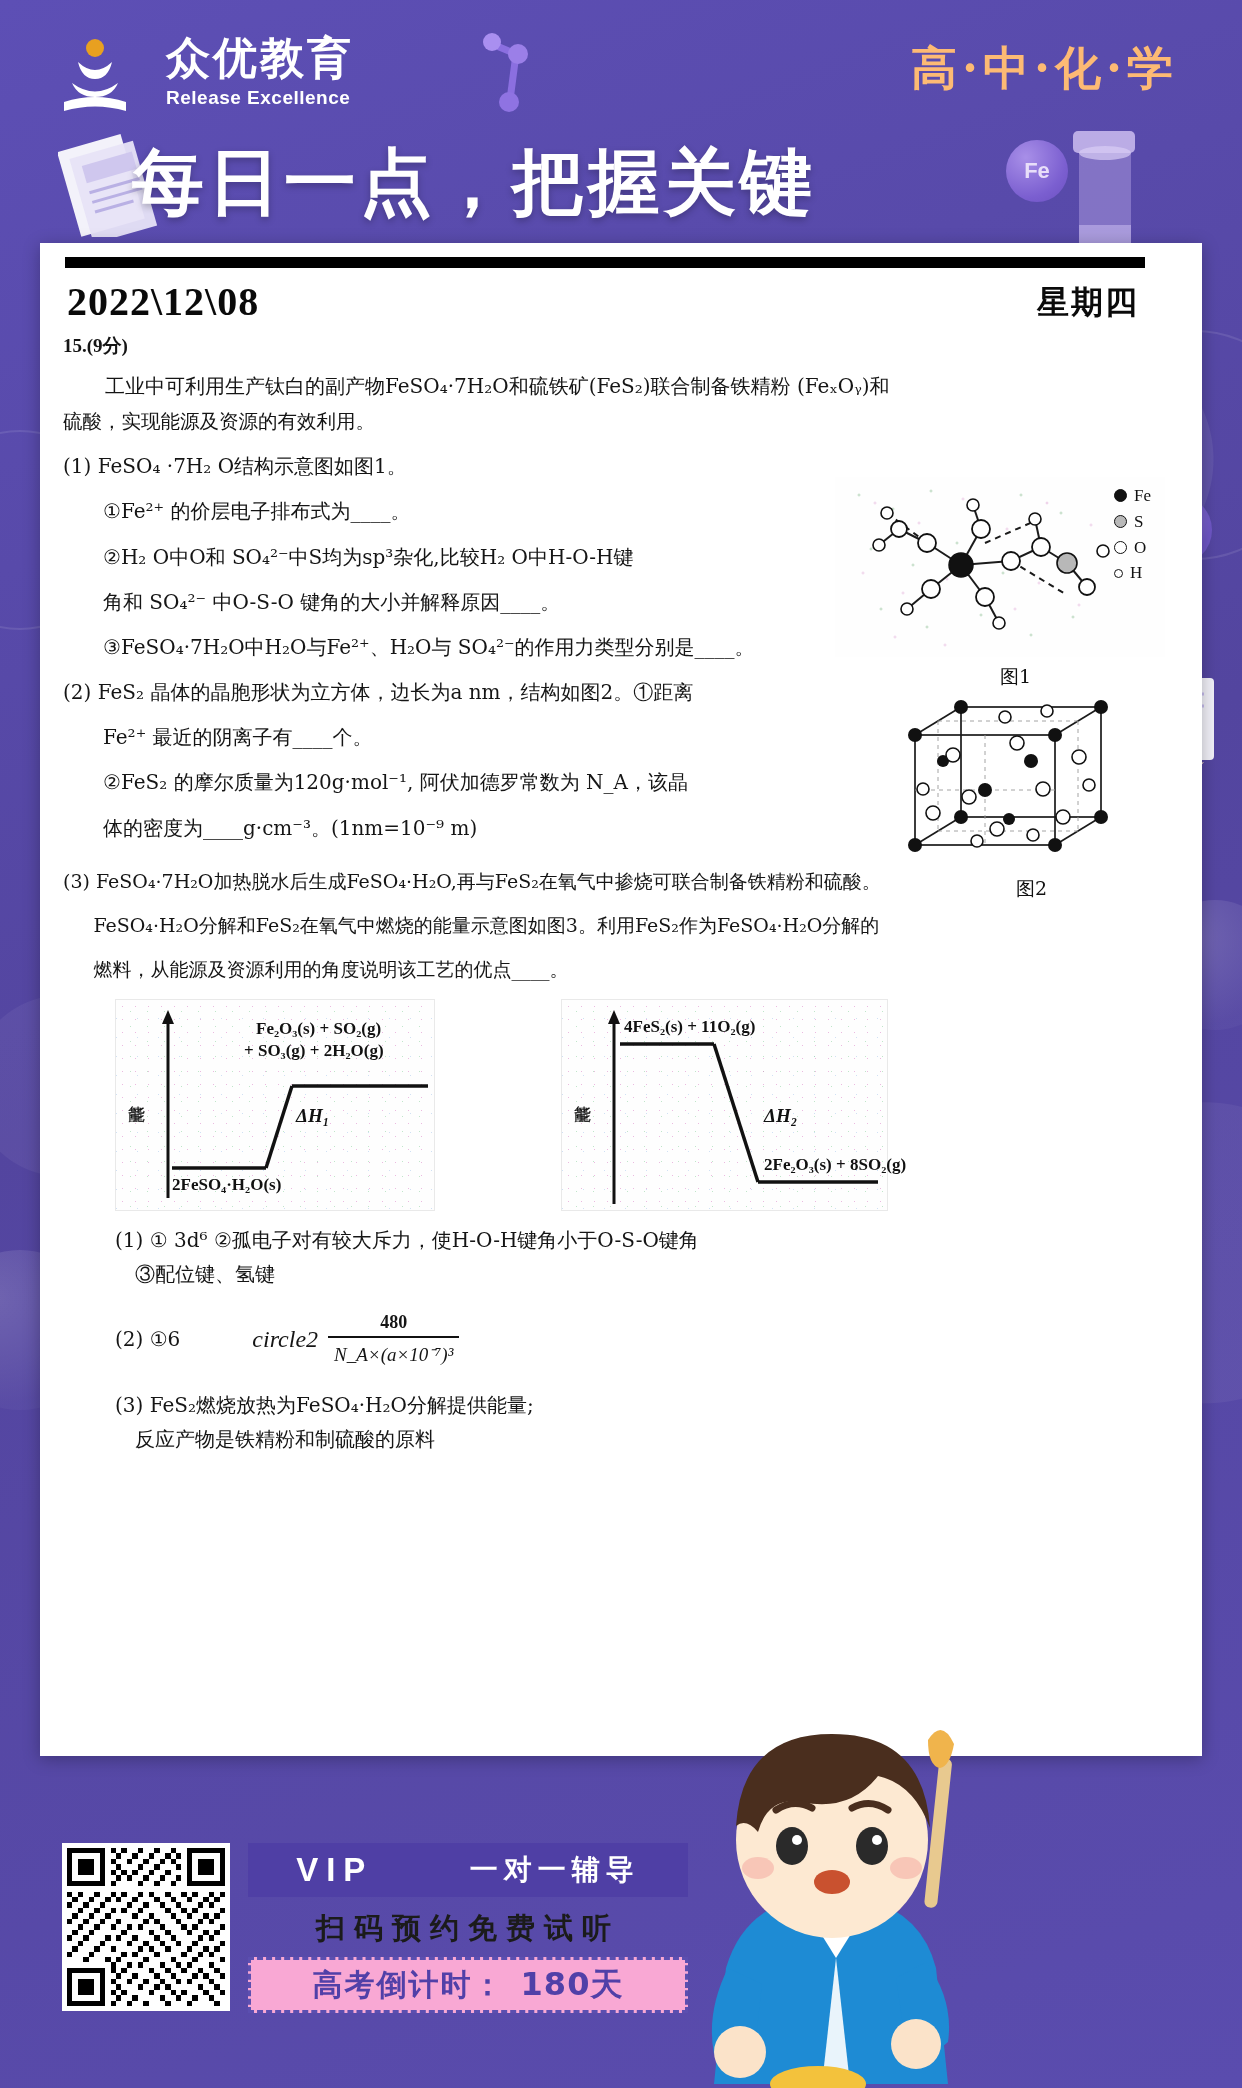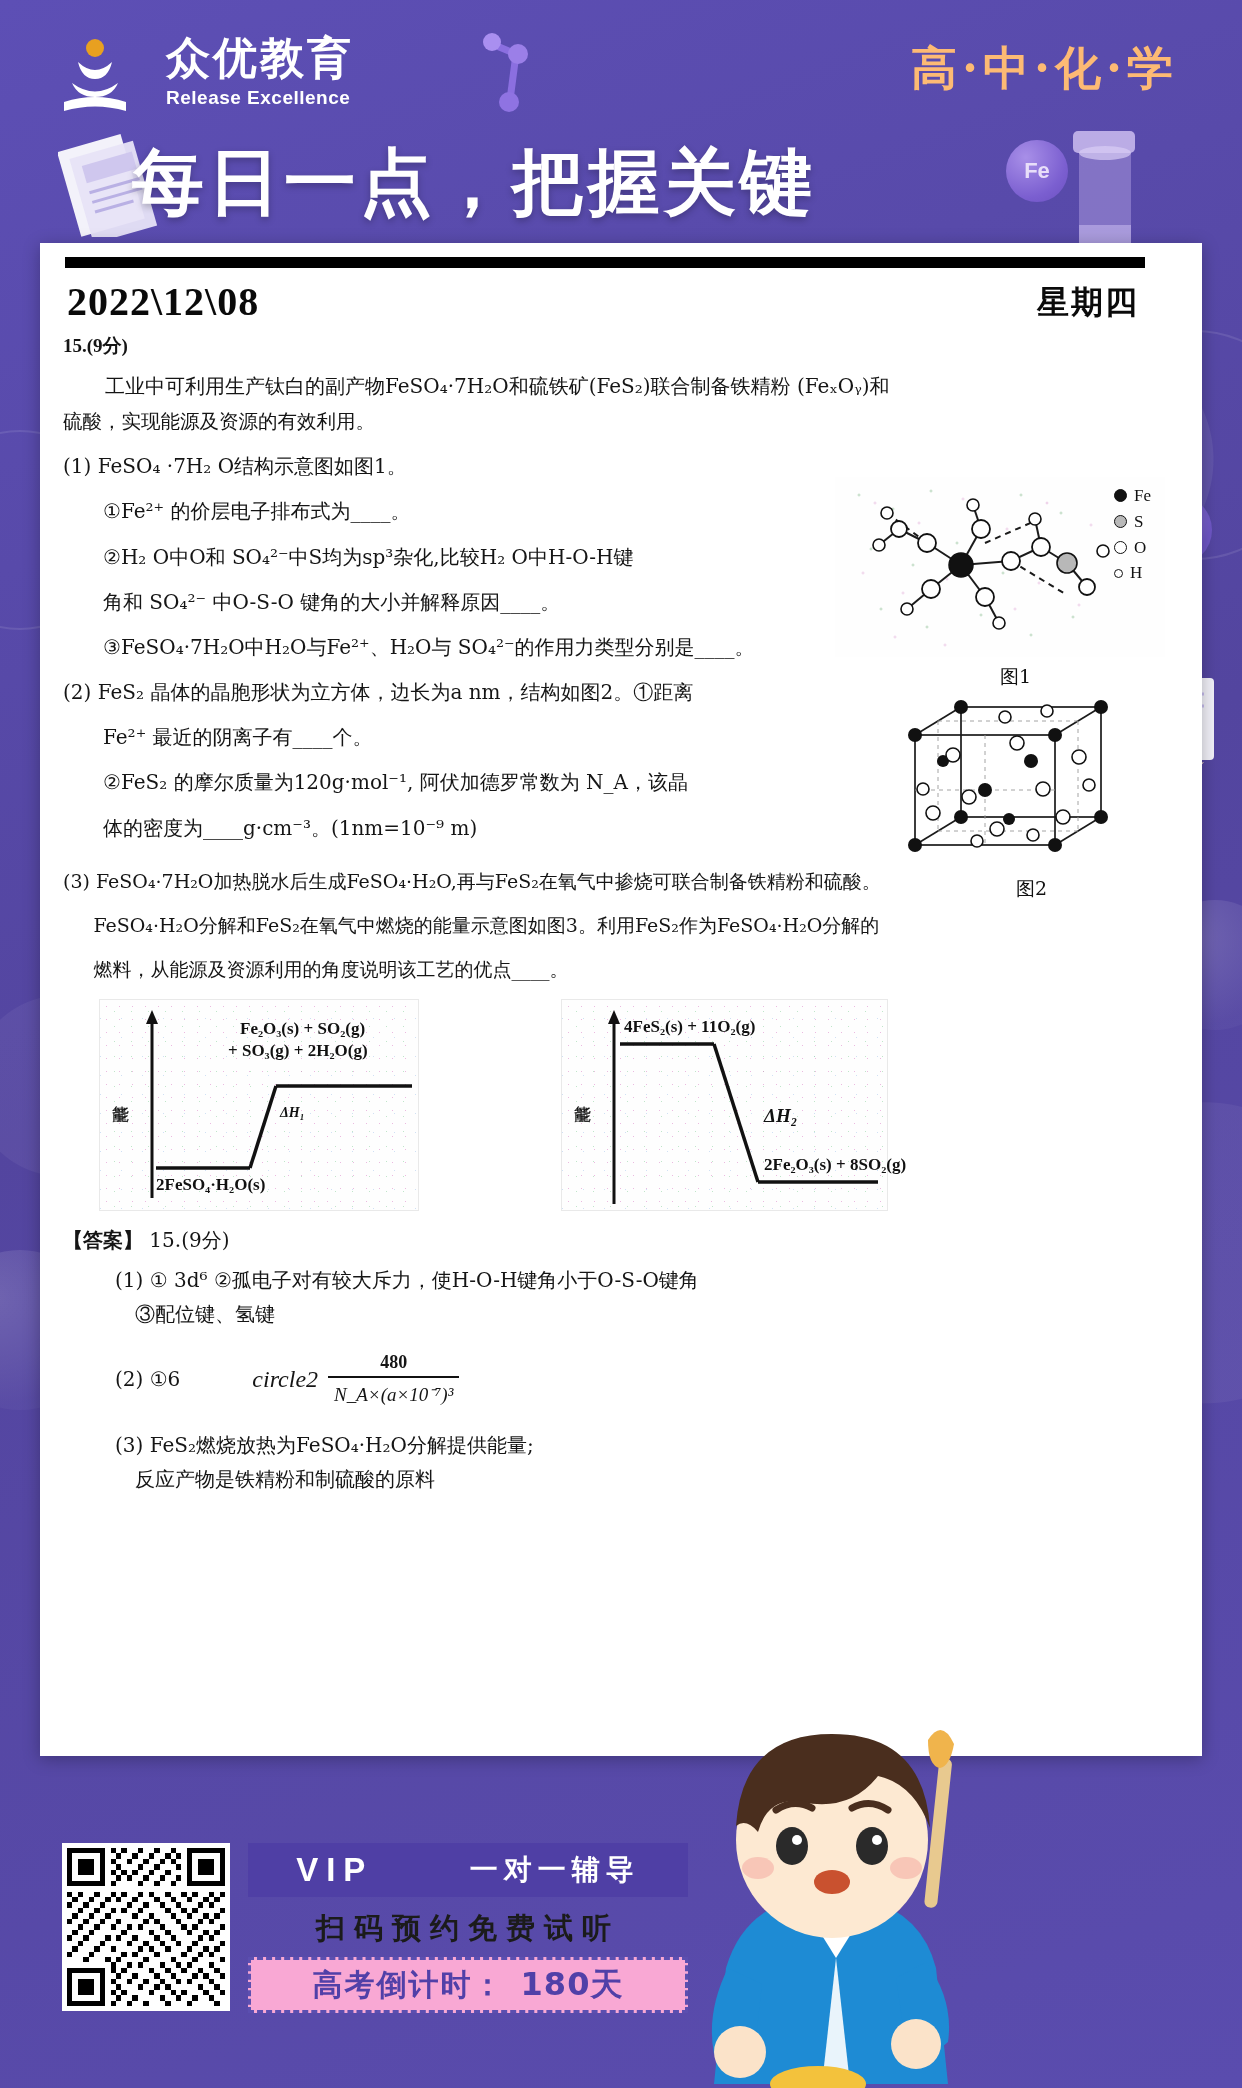--- a/index.html
+++ b/index.html
@@ -144,21 +144,21 @@
     position: absolute; top: 0; height: 212px;
     background-color: #fefefe;
     background-image:
       radial-gradient(circle, rgba(219,130,200,0.55) 0.9px, transparent 1px),
       radial-gradient(circle, rgba(130,205,150,0.5) 0.9px, transparent 1px),
       radial-gradient(circle, rgba(140,180,230,0.4) 0.9px, transparent 1px);
     background-size: 13px 13px, 17px 15px, 21px 19px;
     background-position: 0 0, 6px 4px, 11px 9px;
     border: 1px solid #e9e9e9;
   }
-  .chart.left  { left: 36px;  width: 320px; }
+  .chart.left  { left: 52px;  width: 320px; }
   .chart.right { left: 498px; width: 327px; }
   .ylab {
     position: absolute; left: 10px; top: 92px;
     font-family: "DejaVu Serif", serif; font-size: 17px; color: #111;
     writing-mode: vertical-rl; letter-spacing: 2px;
   }
   .chart-txt {
     position: absolute; font-family: "Liberation Serif", serif; font-size: 17px;
     font-weight: 700; color: #111; white-space: nowrap; line-height: 1.25;
   }
@@ -497,44 +497,40 @@
         <div class="ylab">能量</div>
         <svg width="320" height="212" viewBox="0 0 320 212" aria-hidden="true" style="position:absolute;left:0;top:0;">
           <line x1="52" y1="198" x2="52" y2="20" stroke="#111" stroke-width="3"></line>
           <polygon points="52,10 46,24 58,24" fill="#111"></polygon>
           <line x1="56" y1="168" x2="150" y2="168" stroke="#111" stroke-width="3.5"></line>
           <line x1="150" y1="168" x2="176" y2="86" stroke="#111" stroke-width="3.5"></line>
           <line x1="176" y1="86" x2="312" y2="86" stroke="#111" stroke-width="3.5"></line>
         </svg>
         <div class="chart-txt" style="left:140px;top:18px;">Fe₂O₃(s) + SO₂(g)</div>
         <div class="chart-txt" style="left:128px;top:40px;">+ SO₃(g) + 2H₂O(g)</div>
-        <div class="chart-txt dh" style="left:180px;top:104px;font-size:14px;">ΔH₁</div>
+        <div class="chart-txt dh" style="left:180px;top:104px;font-size:19px;">ΔH₁</div>
         <div class="chart-txt" style="left:56px;top:174px;">2FeSO₄·H₂O(s)</div>
       </div>
 
       <div class="chart right">
         <div class="ylab">能量</div>
         <svg width="352" height="212" viewBox="0 0 352 212" aria-hidden="true" style="position:absolute;left:0;top:0;">
           <line x1="52" y1="204" x2="52" y2="20" stroke="#111" stroke-width="3"></line>
           <polygon points="52,10 46,24 58,24" fill="#111"></polygon>
           <line x1="58" y1="44" x2="152" y2="44" stroke="#111" stroke-width="3.5"></line>
           <line x1="152" y1="44" x2="196" y2="182" stroke="#111" stroke-width="3.5"></line>
           <line x1="196" y1="182" x2="316" y2="182" stroke="#111" stroke-width="3.5"></line>
         </svg>
         <div class="chart-txt" style="left:62px;top:16px;">4FeS₂(s) + 11O₂(g)</div>
         <div class="chart-txt dh" style="left:202px;top:104px;font-size:19px;">ΔH₂</div>
         <div class="chart-txt" style="left:202px;top:154px;">2Fe₂O₃(s) + 8SO₂(g)</div>
       </div>
     </div>
 
     <div class="answers">
-      <div>
-        <span class="ans-head">【答案】</span>
-        <span>15.(9分)</span>
-      </div>
 
       <div class="ans-row">(1)  ①  3d⁶        ②孤电子对有较大斥力，使H-O-H键角小于O-S-O键角</div>
       <div class="ans-row ans-row2" style="margin-top:2px;">③配位键、氢键</div>
 
       <div class="ans-row" style="margin-top:18px;display:flex;align-items:center;">
         <span>(2) ①6</span>
         <span class="frac-wrap">
           <span class="circ2">circle2</span>
           <span class="frac">
             <span class="num" style="display:block;">480</span>

